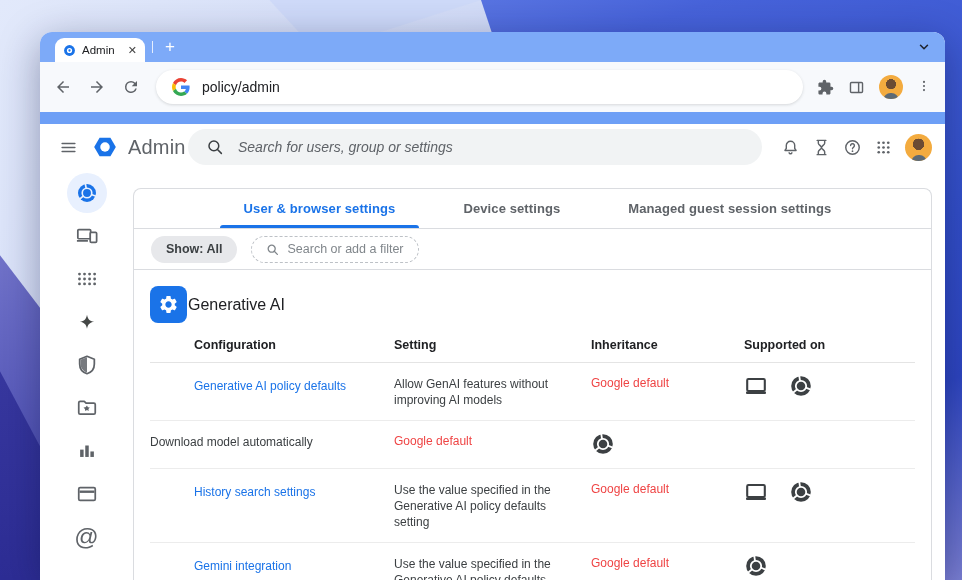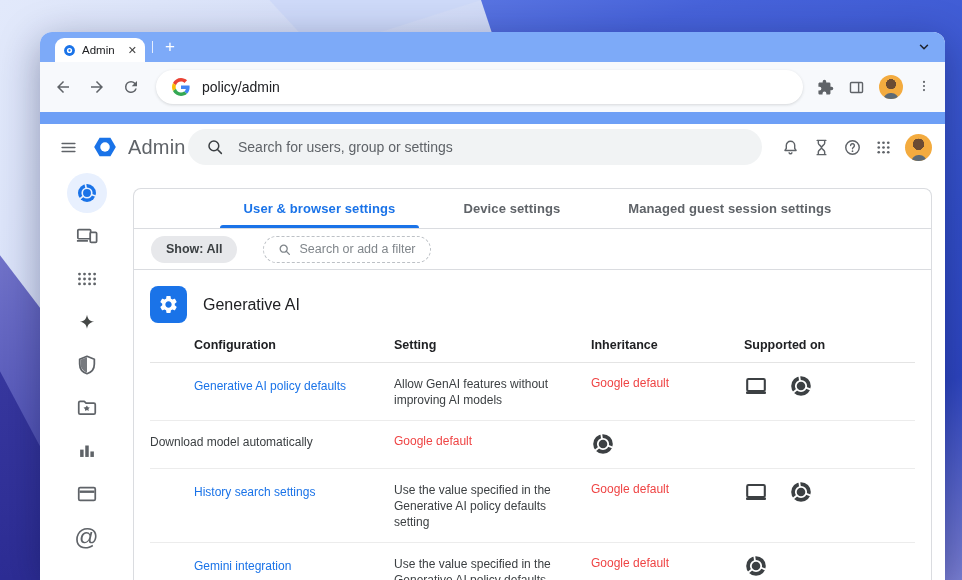--- a/index.html
+++ b/index.html
@@ -33,45 +33,45 @@
   .avatar::after { content:""; position:absolute; left:50%; bottom:-4px; transform:translateX(-50%); width:15px; height:10px; border-radius:7px 7px 0 0; background:#5d6a75; }
   .kebab { width:14px; height:16px; color:#5f6368; flex:none; }
 
   .bookmarkstrip { height:12px; background:#6d9ff6; }
 
   .adminpage { position:relative; height:456px; background:#fff; }
   .admin-header { position:relative; height:46px; display:flex; align-items:center; padding-left:8px; }
   .menu-btn { width:40px; height:40px; display:flex; align-items:center; justify-content:center; color:#5f6368; }
   .admin-logo { width:26px; height:26px; margin-left:4px; }
   .admin-name { font-size:20px; color:#5f6368; margin-left:10px; letter-spacing:.2px; }
-  .searchpill { position:absolute; left:148px; top:5px; width:574px; height:36px; background:#f1f3f4; border-radius:18px; display:flex; align-items:center; gap:14px; padding:0 18px; }
+  .searchpill { position:absolute; left:148px; top:5px; width:574px; height:36px; background:#f1f3f4; border-radius:18px; display:flex; align-items:center; gap:14px; padding:0 18px;font-style:italic; }
   .searchpill .ph { font-size:14px; color:#5f6368; }
   .hdr-right { position:absolute; right:13px; top:0; height:46px; display:flex; align-items:center; gap:12px; }
   .hdr-icon { width:19px; height:19px; color:#5f6368; }
   .avatar.big { width:27px; height:27px; }
 
   .sidebar { position:absolute; left:0; top:46px; width:93px; bottom:0; display:flex; flex-direction:column; align-items:center; }
   .side-item { width:40px; height:40px; border-radius:50%; display:flex; align-items:center; justify-content:center; color:#5f6368; margin-top:3px; flex:none; }
   .side-item + .side-item { margin-top:3px; }
   .side-item.active { background:#e8f0fe; color:#1a73e8; }
   .side-item svg { width:22px; height:22px; }
   .at-glyph { font-size:24px; color:#5f6368; font-weight:400; }
 
   .card { position:absolute; left:93px; top:64px; width:799px; height:400px; background:#fff; border:1px solid #dadce0; border-bottom:none; border-radius:8px 8px 0 0; }
   .ctabs { height:40px; border-bottom:1px solid #dadce0; display:flex; padding-left:10px;justify-content:center; }
   .ctab { position:relative; display:flex; align-items:center; padding:0 34px; font-size:13px; font-weight:700; color:#5f6368; letter-spacing:.1px; }
   .ctab.active { color:#1a73e8; }
   .ctab.active::after { content:""; position:absolute; left:10px; right:10px; bottom:0; height:3px; border-radius:3px 3px 0 0; background:#1a73e8; }
 
-  .filterrow { height:41px; border-bottom:1px solid #dadce0; display:flex; align-items:center; gap:26px; padding-left:17px; }
+  .filterrow { height:41px; border-bottom:1px solid #dadce0; display:flex; align-items:center; gap:14px; padding-left:17px; }
   .chip-show { height:27px; border-radius:14px; background:#e7e8eb; display:flex; align-items:center; padding:0 15px; font-size:12.5px; font-weight:700; color:#3c4043; }
   .chip-filter { height:27px; border-radius:14px; border:1px dashed #bdc1c6; display:flex; align-items:center; gap:8px; padding:0 14px; font-size:12.5px; color:#80868b; }
   .chip-filter svg { width:13px; height:13px; color:#80868b; }
 
-  .section-head { display:flex; align-items:center; gap:16px; margin:16px 0 0 16px; }
+  .section-head { display:flex; align-items:center; gap:1px; margin:16px 0 0 16px; }
   .gear-tile { width:37px; height:37px; border-radius:8px; background:#1a73e8; display:flex; align-items:center; justify-content:center; }
   .gear-tile svg { width:21px; height:21px; color:#fff; }
   .section-title { font-size:16px; color:#202124; }
 
   .gtable { margin:4px 16px 0 16px; }
   .thead, .trow { display:grid; grid-template-columns:244px 197px 153px 1fr; }
   .thead { align-items:center; height:36px; border-bottom:1px solid #e4e4e4; }
   .th { font-size:12.5px; font-weight:700; color:#202124; }
   .th:first-child, .cell-setting { padding-left:44px; }
   .trow { border-bottom:1px solid #ececec; padding:13px 0 12px 0; }

